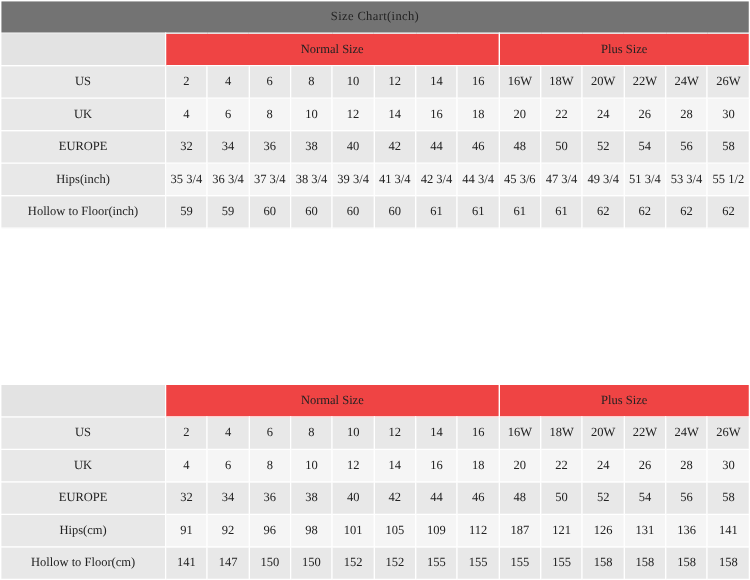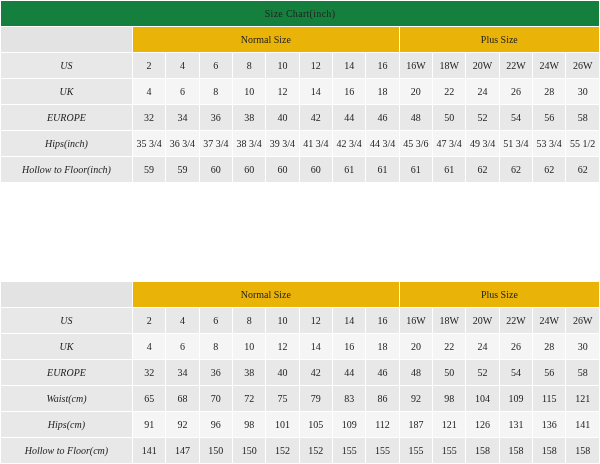--- a/index.html
+++ b/index.html
@@ -36,41 +36,40 @@
     text-align: center;
     vertical-align: middle;
     font-size: 10px;
     line-height: 1.1;
     padding: 0;
     height: 25px;
     color: #222;
   }
   
   .title-cell {
-    background: #15803d;
+    background: #737373;
     font-size: 14px;
     font-weight: normal;
     height: 22px;
     letter-spacing: 0.3px;
   }
   
   .group-blank {
     background: #e3e3e3;
   }
   .group-cell {
-    background: #eab308;
+    background: #ef4444;
     font-size: 13px;
     height: 22px;
   }
   
   .row-label {
     background: #e8e8e8;
     font-size: 12px;
     text-align: center;
-    font-style: italic;
   }
   .row-label.small {
     font-size: 10px;
   }
   .row-even td {
     background: #e8e8e8;
   }
   .row-odd td {
     background: #f5f5f5;
   }
@@ -275,37 +274,20 @@
             <td class="cell-normal">42</td>
             <td class="cell-normal">44</td>
             <td class="cell-normal">46</td>
             <td class="cell-plus">48</td>
             <td class="cell-plus">50</td>
             <td class="cell-plus">52</td>
             <td class="cell-plus">54</td>
             <td class="cell-plus">56</td>
             <td class="cell-plus">58</td>
           </tr>
-          <tr class="row-even">
-            <td class="row-label">Waist(cm)</td>
-            <td class="cell-normal">65</td>
-            <td class="cell-normal">68</td>
-            <td class="cell-normal">70</td>
-            <td class="cell-normal">72</td>
-            <td class="cell-normal">75</td>
-            <td class="cell-normal">79</td>
-            <td class="cell-normal">83</td>
-            <td class="cell-normal">86</td>
-            <td class="cell-plus">92</td>
-            <td class="cell-plus">98</td>
-            <td class="cell-plus">104</td>
-            <td class="cell-plus">109</td>
-            <td class="cell-plus">115</td>
-            <td class="cell-plus">121</td>
-          </tr>
           <tr class="row-odd">
             <td class="row-label">Hips(cm)</td>
             <td class="cell-normal">91</td>
             <td class="cell-normal">92</td>
             <td class="cell-normal">96</td>
             <td class="cell-normal">98</td>
             <td class="cell-normal">101</td>
             <td class="cell-normal">105</td>
             <td class="cell-normal">109</td>
             <td class="cell-normal">112</td>

